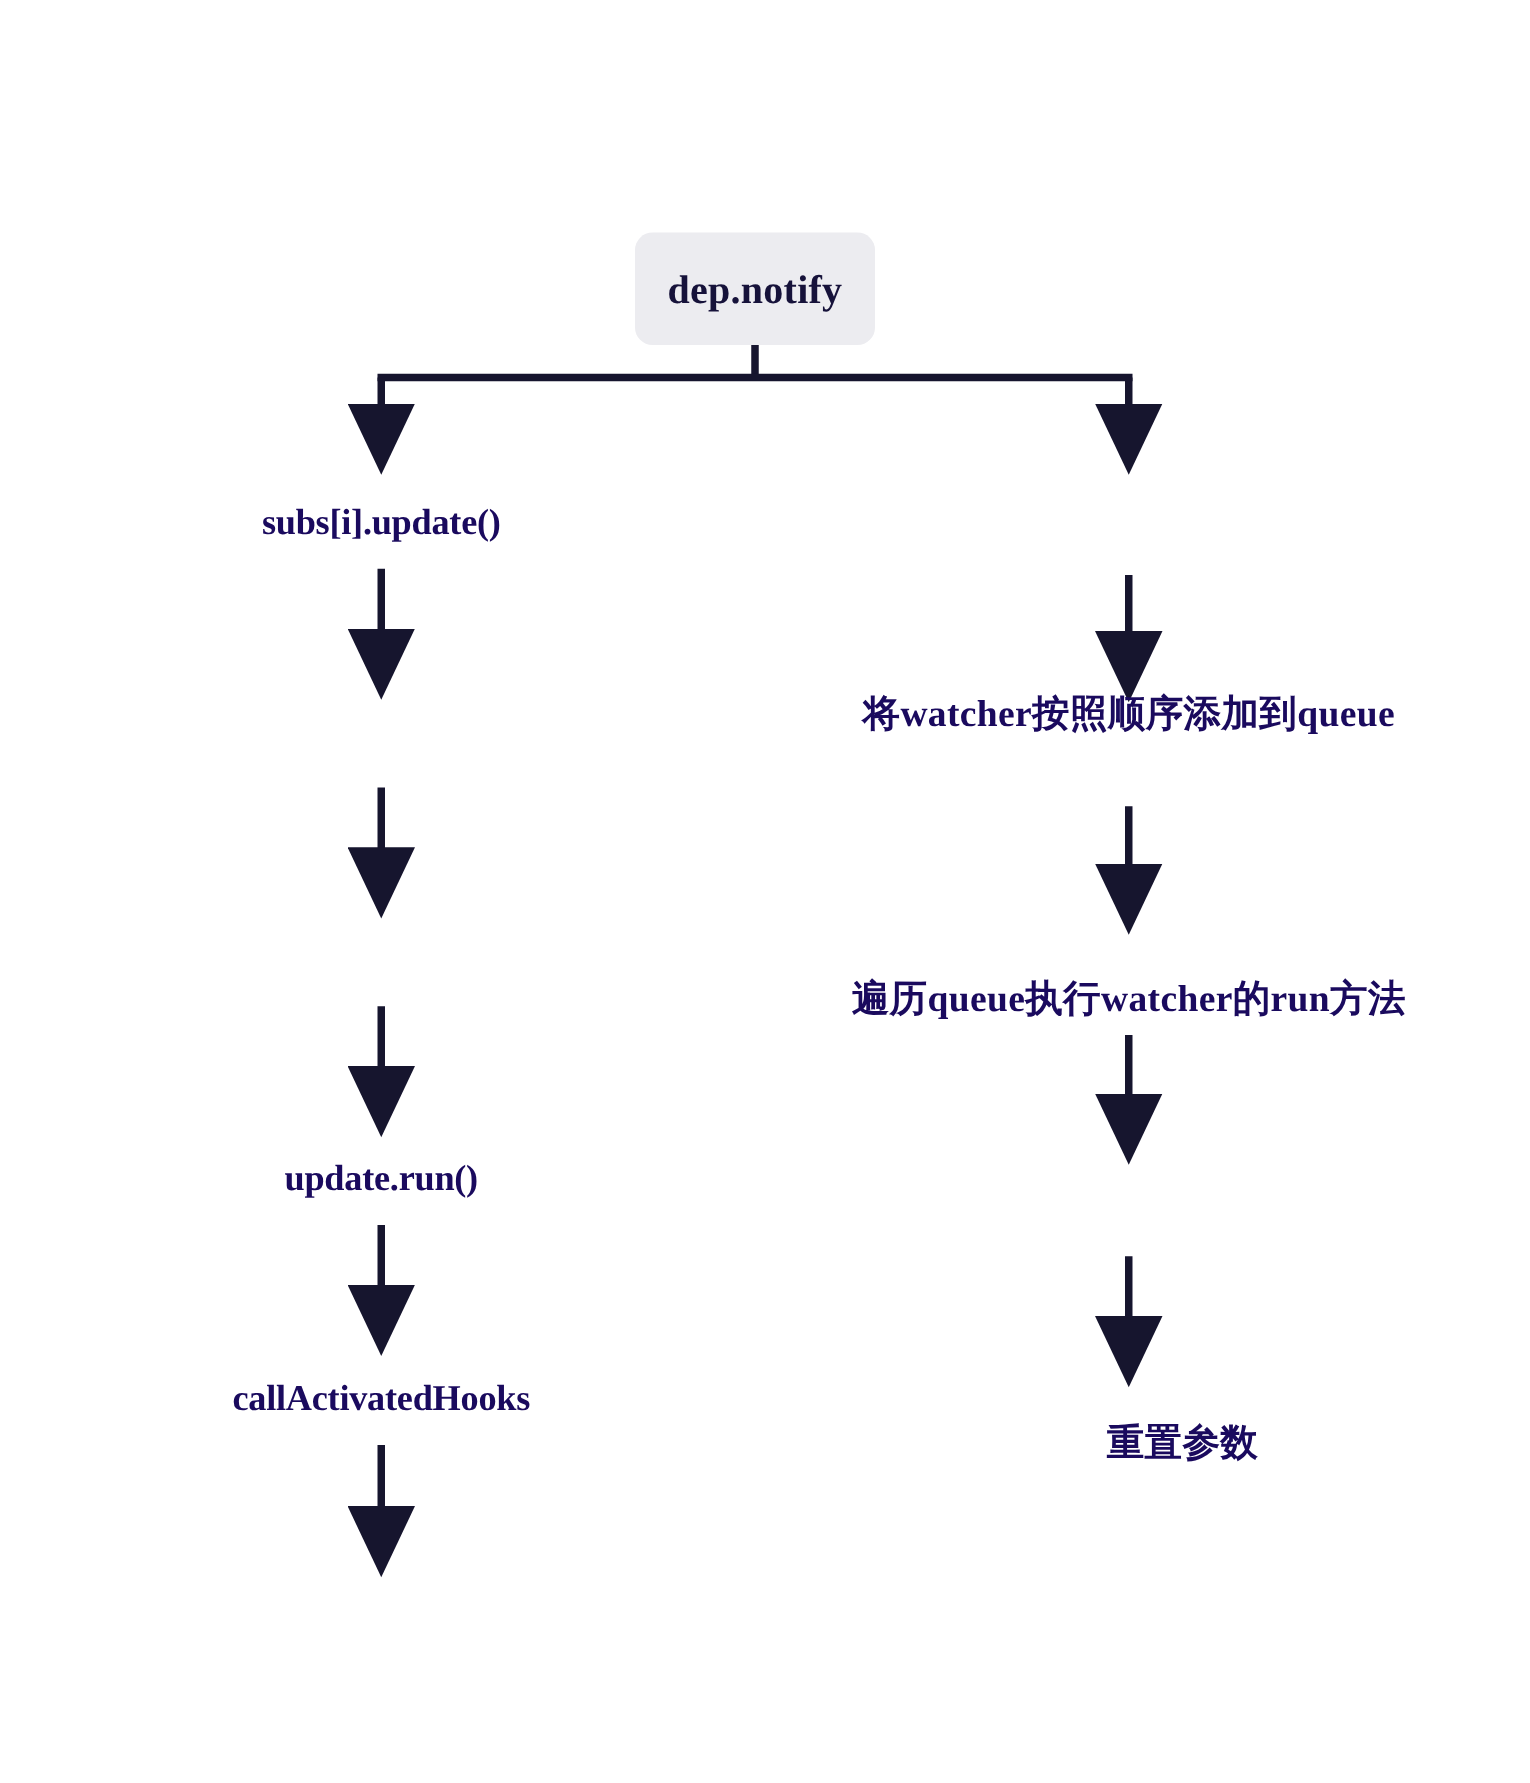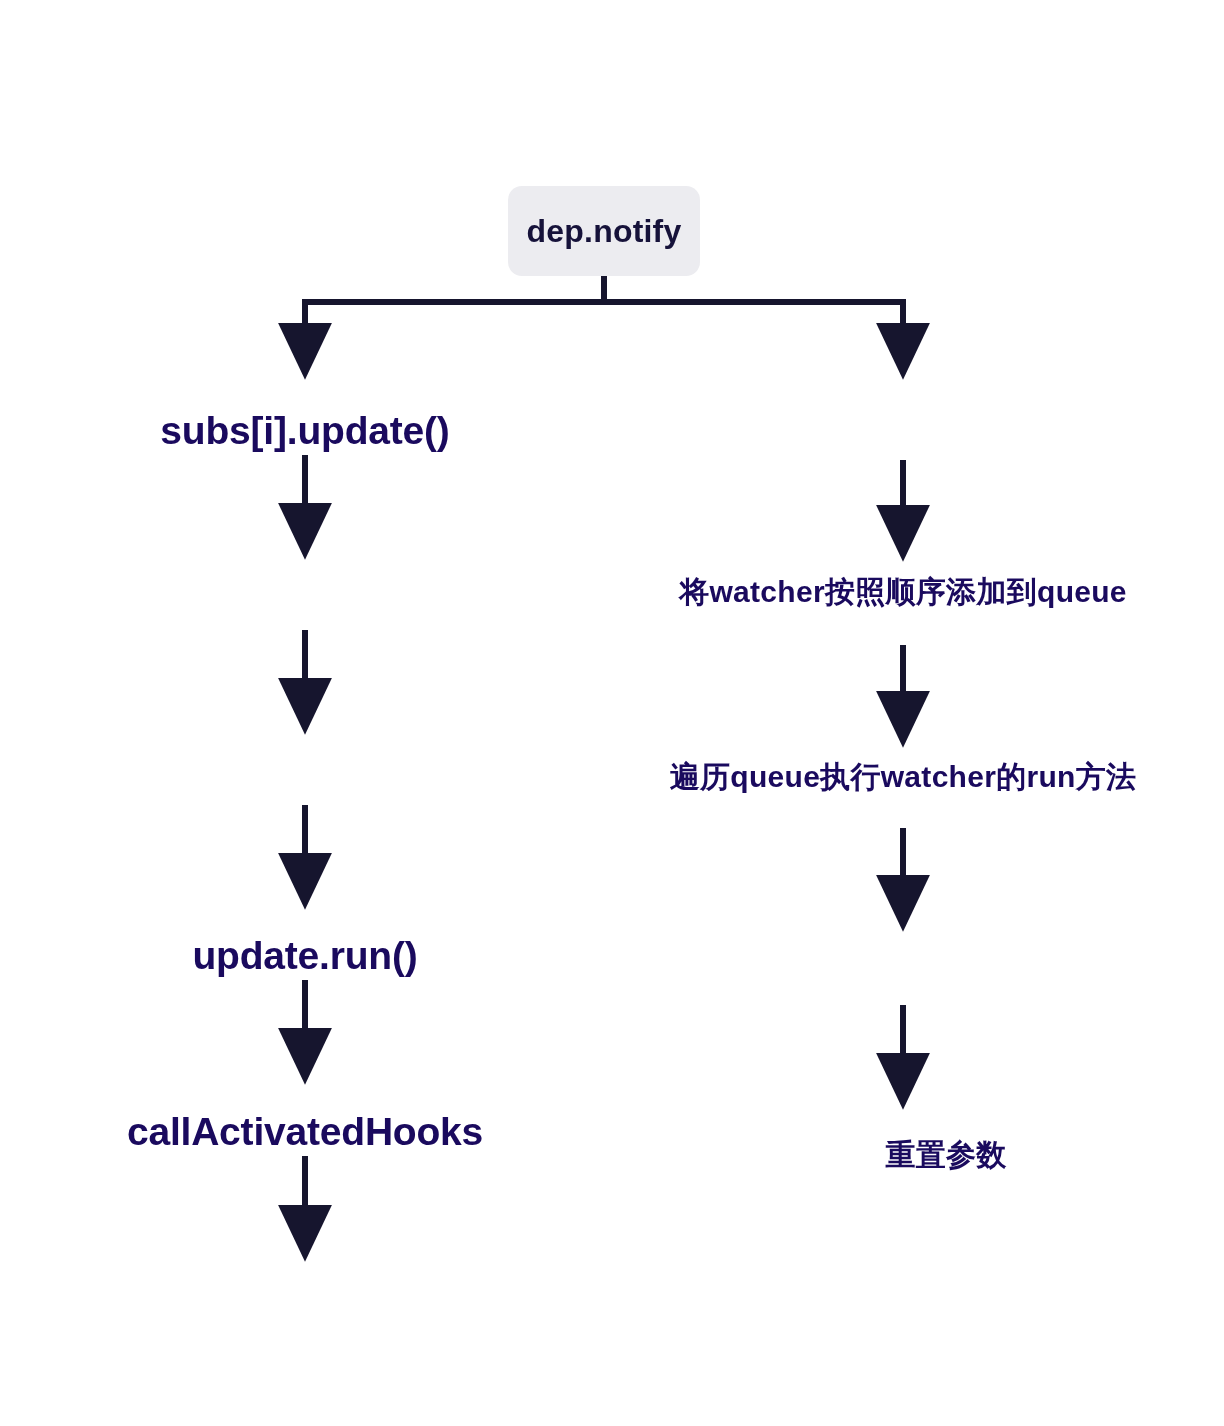--- a/index.html
+++ b/index.html
@@ -12,20 +12,21 @@
     height: 1426px;
     position: relative;
     font-family: "Liberation Sans", "DejaVu Sans", sans-serif;
     overflow: hidden;
   }
   #canvas {
     position: absolute;
     inset: 0;
     width: 1140px;
     height: 1426px;
+    font-family: Liberation Serif, serif;
   }
   #svg-layer {
     position: absolute;
     left: 0;
     top: 0;
     width: 1224px;
     height: 1426px;
     pointer-events: none;
   }
   .node {
@@ -48,21 +49,21 @@
     align-items: center;
     justify-content: center;
     transform: translate(-50%, -50%);
   }
   .root-box .node-label {
     color: #16123a;
     font-weight: bold;
     font-size: 32px;
     letter-spacing: 0.2px;
   }
-  .code-node { font-size: 39px; letter-spacing: -0.2px; margin-top: 12px; }
+  .code-node { font-size: 29px; letter-spacing: -0.2px; }
   .cn-node   { font-size: 30px; letter-spacing: 0.3px; }
   .wide-node { font-size: 30px; letter-spacing: -0.3px; }
 </style>
 </head>
 <body>
 
 <div id="canvas">
 
   <svg id="svg-layer" viewBox="0 0 1224 1426" xmlns="http://www.w3.org/2000/svg">
     <defs>
@@ -107,25 +108,25 @@
   <div class="node code-node" style="left:305px; top:944px;">
     <span class="node-label">update.run()</span>
   </div>
 
   <div class="node code-node" style="left:305px; top:1120px;">
     <span class="node-label">callActivatedHooks</span>
   </div>
 
 
 
-  <div class="node cn-node" style="left:903px; top:592px;">
+  <div class="node cn-node" style="left:903px; top:572px;">
     <span class="node-label">将watcher按照顺序添加到queue</span>
   </div>
 
-  <div class="node cn-node" style="left:903px; top:777px;text-align:right;">
+  <div class="node cn-node" style="left:903px; top:800px;text-align:right;">
     <span class="node-label">遍历queue执行watcher的run方法</span>
   </div>
 
 
   <div class="node cn-node" style="left:946px; top:1155px;">
     <span class="node-label">重置参数</span>
   </div>
 
 </div>
 

